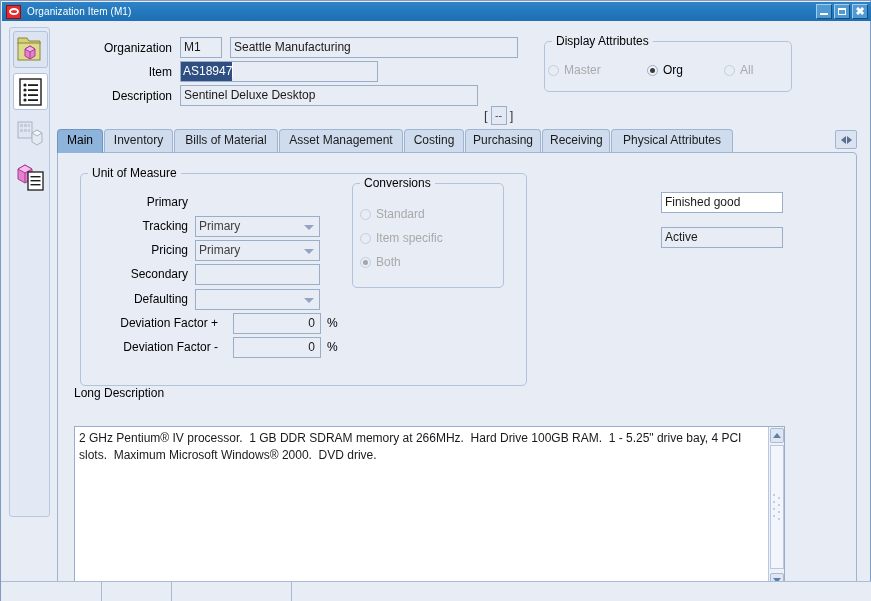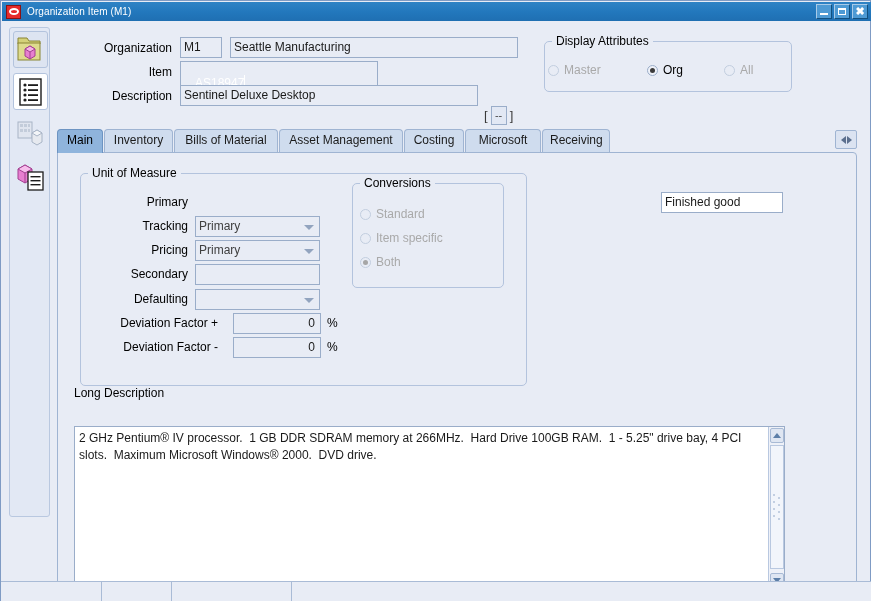--- a/index.html
+++ b/index.html
@@ -147,21 +147,21 @@
     padding: 0 3px;
     line-height: 19px;
     white-space: nowrap;
     overflow: hidden;
   }
   .fld.white { background: #ffffff; }
   .fld.num { text-align: right; padding-right: 5px; }
 
   
   #fld-item {
-    padding: 12px;
+    padding: 0;
   }
   #fld-item .sel {
     display: inline-block;
     background: #2f4f82;
     color: #ffffff;
     padding: 0 0 0 2px;
     line-height: 19px;
     height: 100%;
   }
   #fld-item .caret {
@@ -512,22 +512,23 @@
       <span class="radio dis"></span>
       <span class="radio-lbl dis">All</span>
     </div>
 
     <div id="tabstrip">
       <div class="tab active" style="left:0px;  width:46px;">Main</div>
       <div class="tab" style="left:47px; width:69px;">Inventory</div>
       <div class="tab" style="left:117px;width:104px;">Bills of Material</div>
       <div class="tab" style="left:222px;width:124px;">Asset Management</div>
       <div class="tab" style="left:347px;width:60px;">Costing</div>
-      <div class="tab" style="left:408px;width:76px;">Microsoft</div>
+      <div class="tab" style="left:408px;width:76px;">Purchasing</div>
       <div class="tab" style="left:485px;width:68px;">Receiving</div>
+      <div class="tab" style="left:554px;width:122px;">Physical Attributes</div>
       <div id="tabscroll">
         <span class="tri-l"></span>
         <span class="tri-r"></span>
       </div>
     </div>
 
     <div id="tabpage"></div>
 
     <div class="group" style="left:78px; top:152px; width:447px; height:213px;"></div>
     <div class="group-title" style="left:86px; top:145px;">Unit of Measure</div>
@@ -565,20 +566,21 @@
       <span class="radio dis"></span>
       <span class="radio-lbl dis">Item specific</span>
     </div>
     <div class="radio-row" style="left:358px; top:234px;">
       <span class="radio dis on"></span>
       <span class="radio-lbl dis">Both</span>
     </div>
 
     <div class="fld white" style="left:659px; top:171px; width:122px; height:21px;">Finished good</div>
 
+    <div class="fld" style="left:659px; top:206px; width:122px; height:21px;">Active</div>
 
     <div class="lbl" style="left:72px; top:365px; width:160px; text-align:left;">Long Description</div>
     <div id="longdesc-box">
       <div id="longdesc-text">2 GHz Pentium® IV processor.  1 GB DDR SDRAM memory at 266MHz.  Hard Drive 100GB RAM.  1 - 5.25" drive bay, 4 PCI slots.  Maximum Microsoft Windows® 2000.  DVD drive.</div>
       <div id="ld-scroll">
         <div class="sb-btn sb-up">
             <span class="sb-tri-up"></span>
           </div>
         <div id="sb-thumb">
           <div id="sb-grip">

